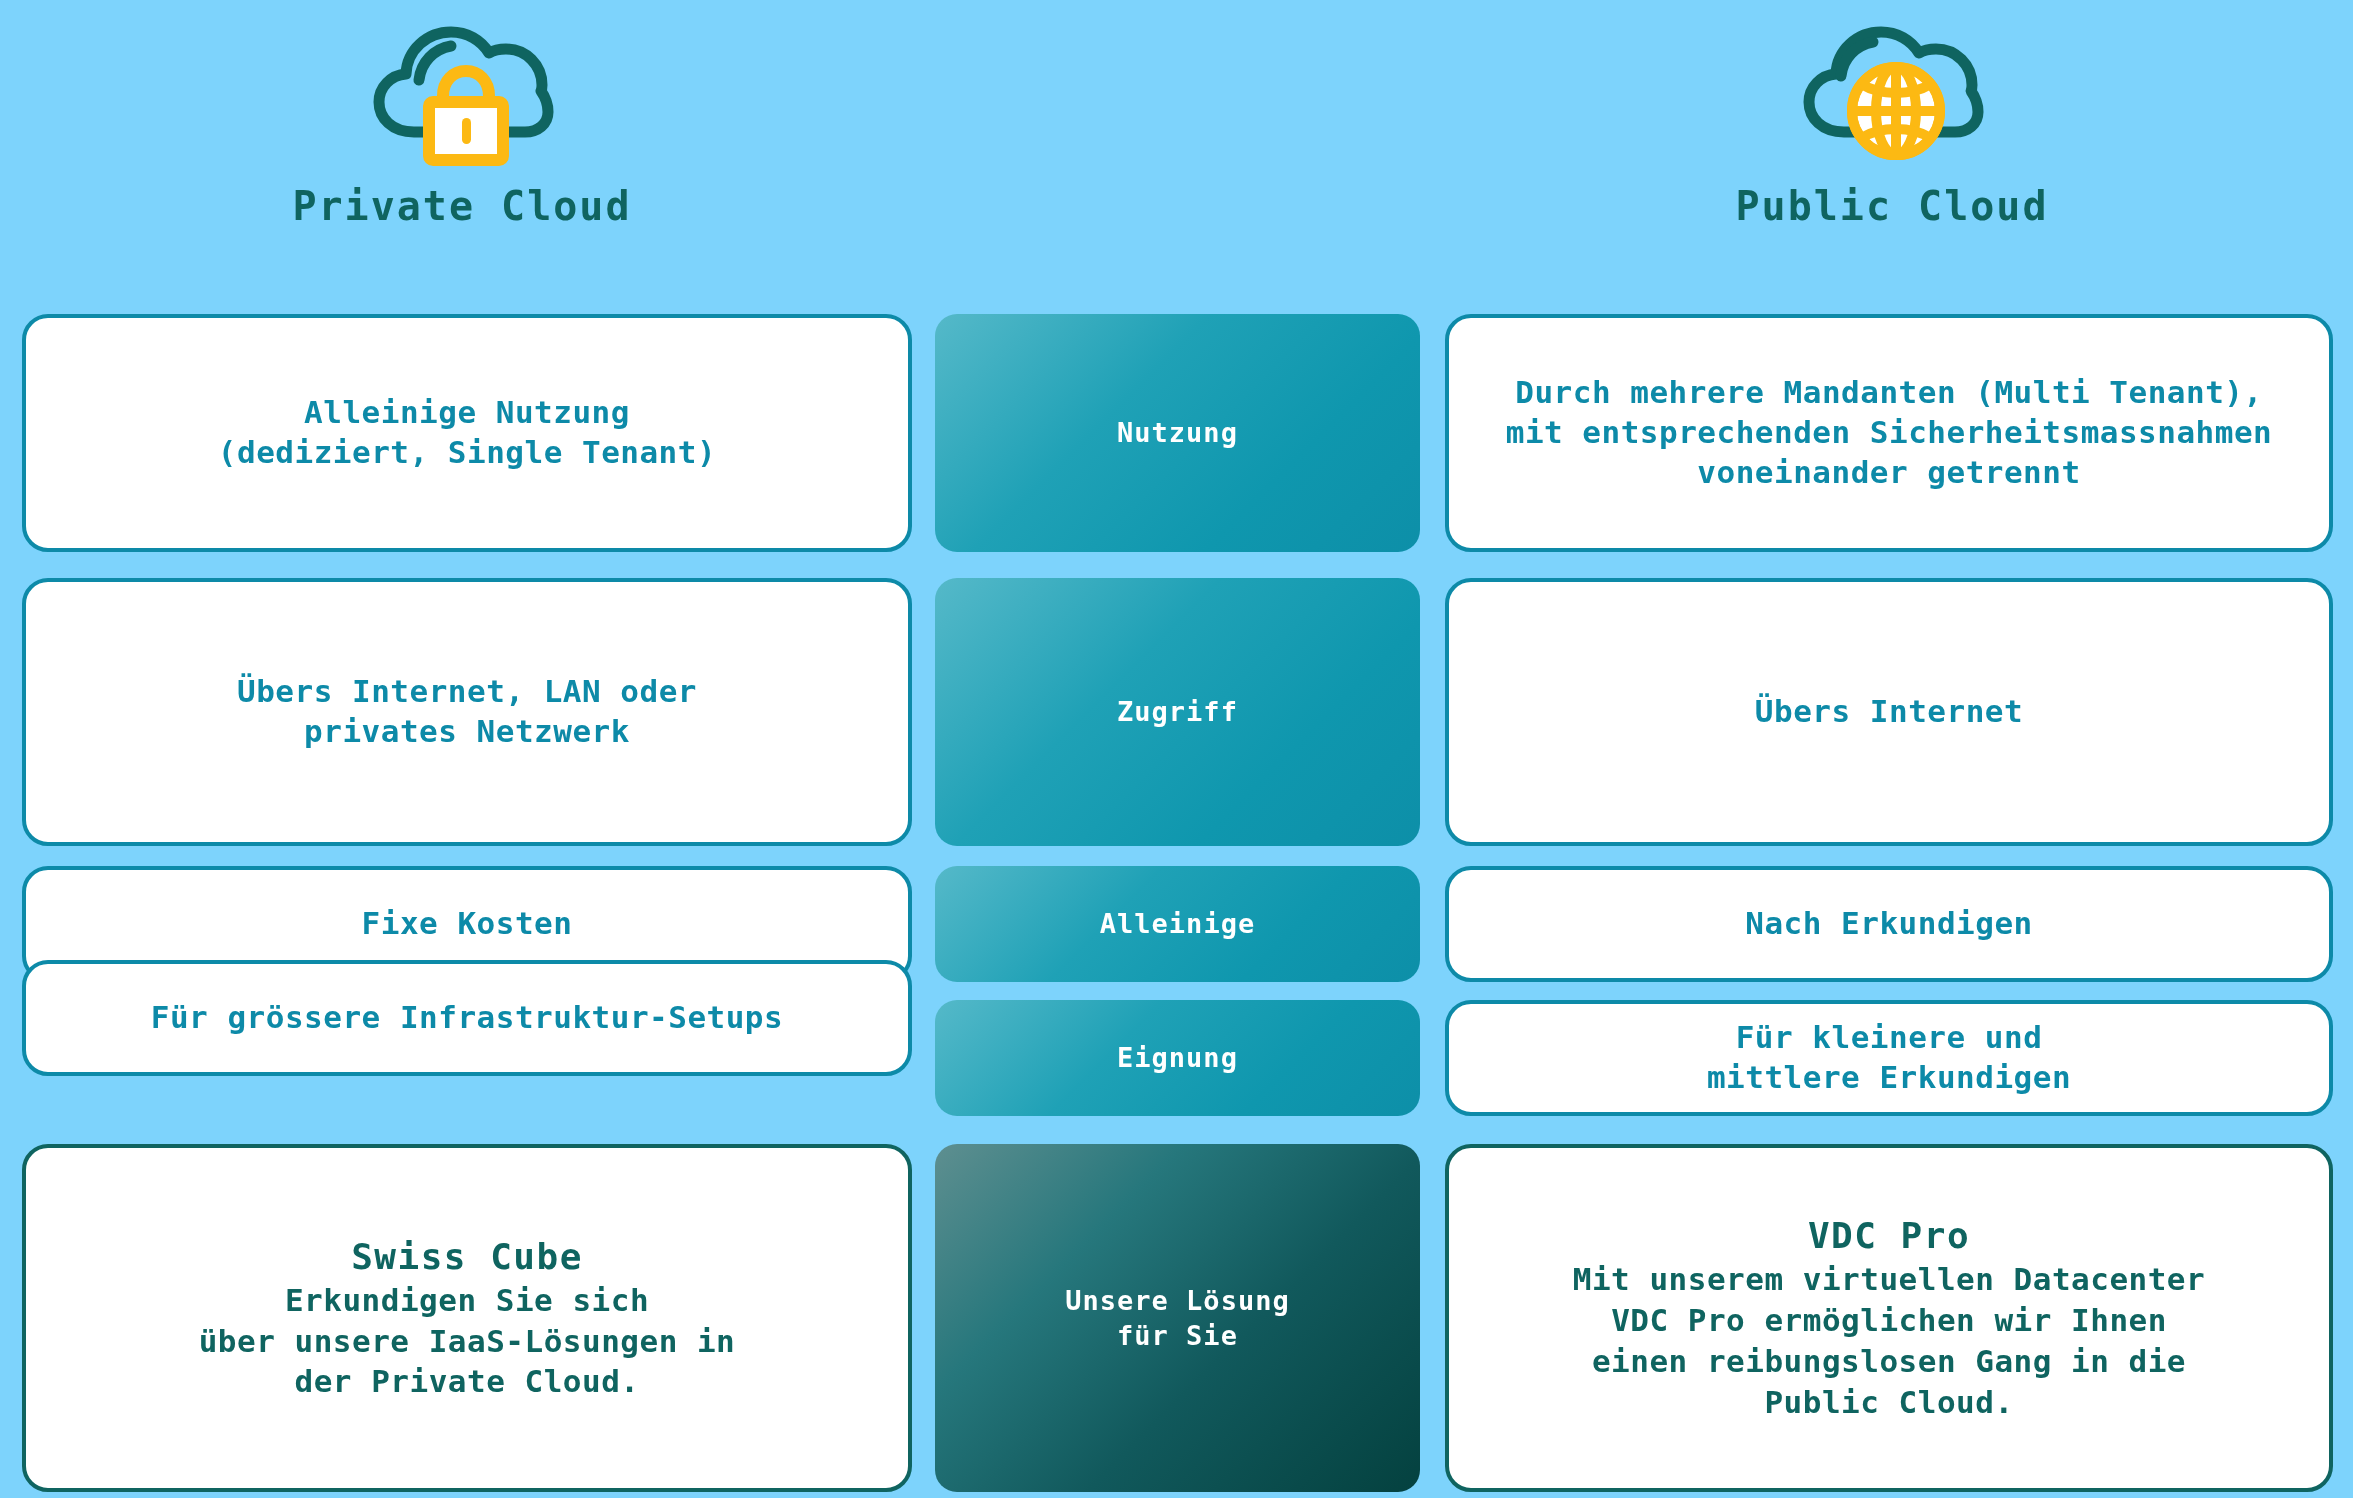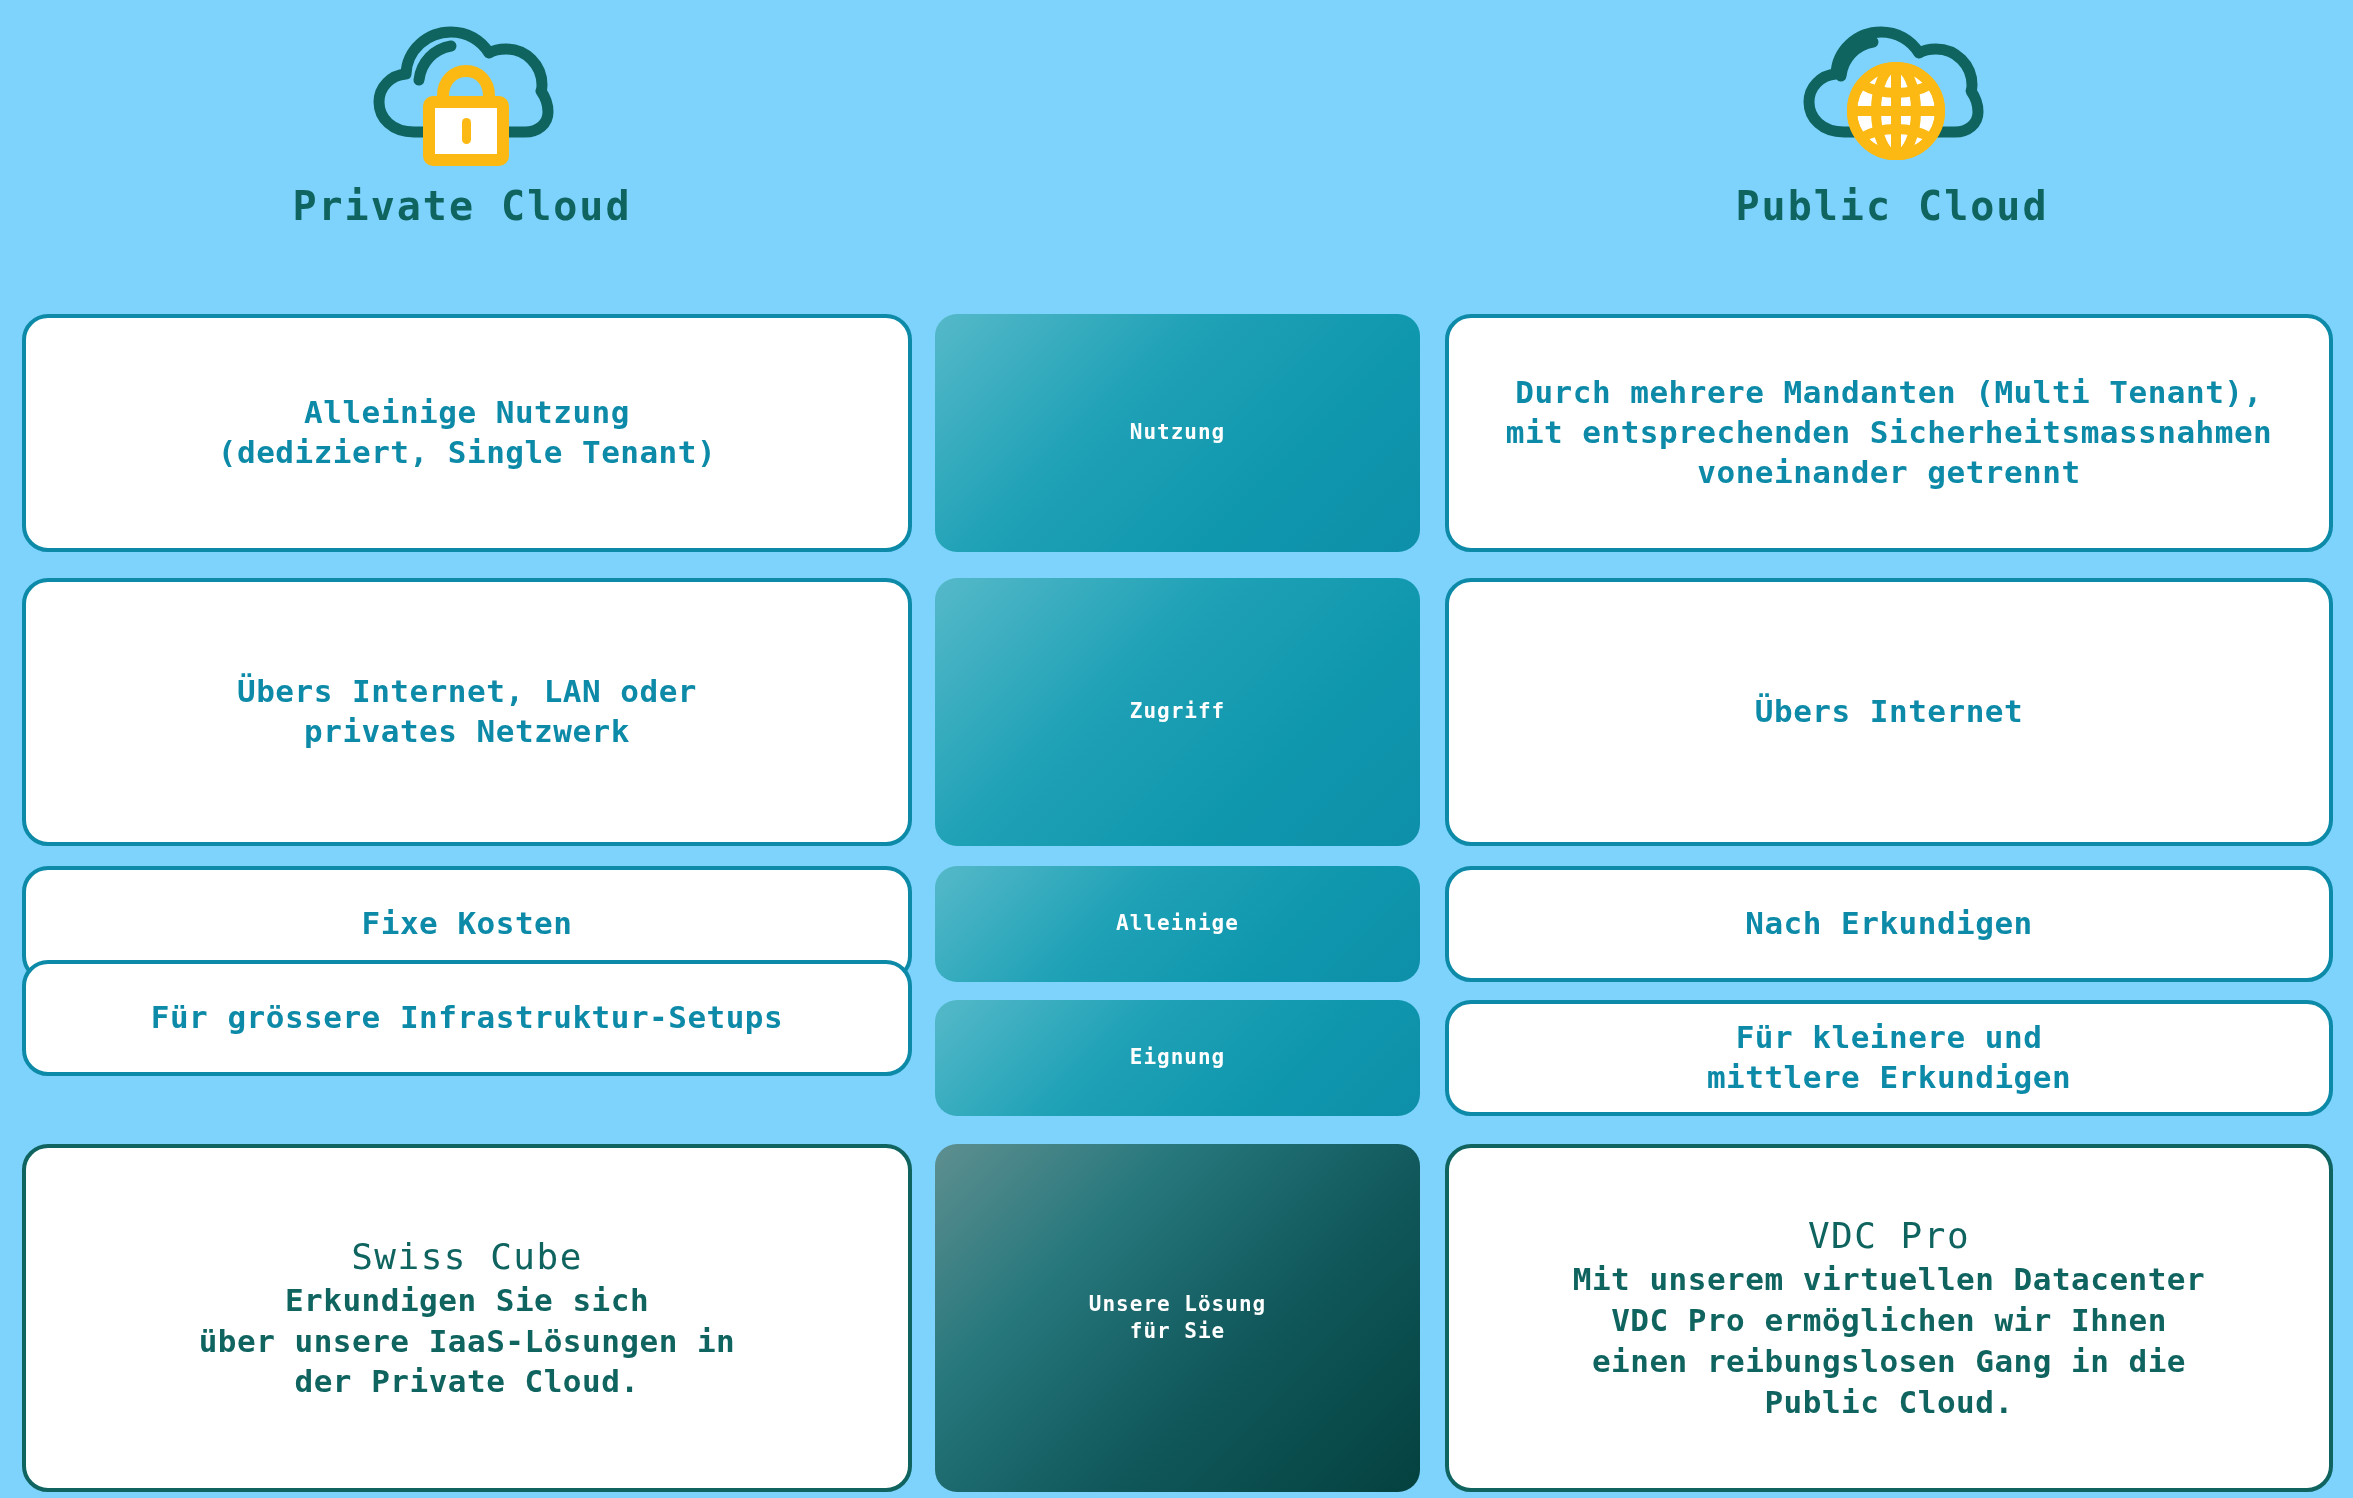--- a/index.html
+++ b/index.html
@@ -85,33 +85,33 @@
   }
   .cell.side.dark {
     border-color: #0f6460;
     color: #0f6460;
   }
 
   
   .cell.mid {
     border-radius: 22px;
     color: #ffffff;
-    font-size: 21px;
+    font-size: 27px;
     font-weight: bold;
     letter-spacing: 1px;
     line-height: 1.3;
     background: linear-gradient(135deg, #55b9c9 0%, #1fa1b6 38%, #0f97ae 70%, #0d8fa8 100%);
   }
   .cell.mid.solution {
     background: linear-gradient(135deg, #5e8f90 0%, #26777c 30%, #11595c 60%, #04413f 100%);
   }
 
   .cell .lead {
     font-size: 36px;
-    font-weight: normal;
+    font-weight: bold;
     letter-spacing: 1.5px;
   }
   .cell .body-text {
     font-size: 31px;
     font-weight: bold;
     line-height: 1.32;
   }
 
   .nowrap-lines { white-space: pre-line; }
 </style>

